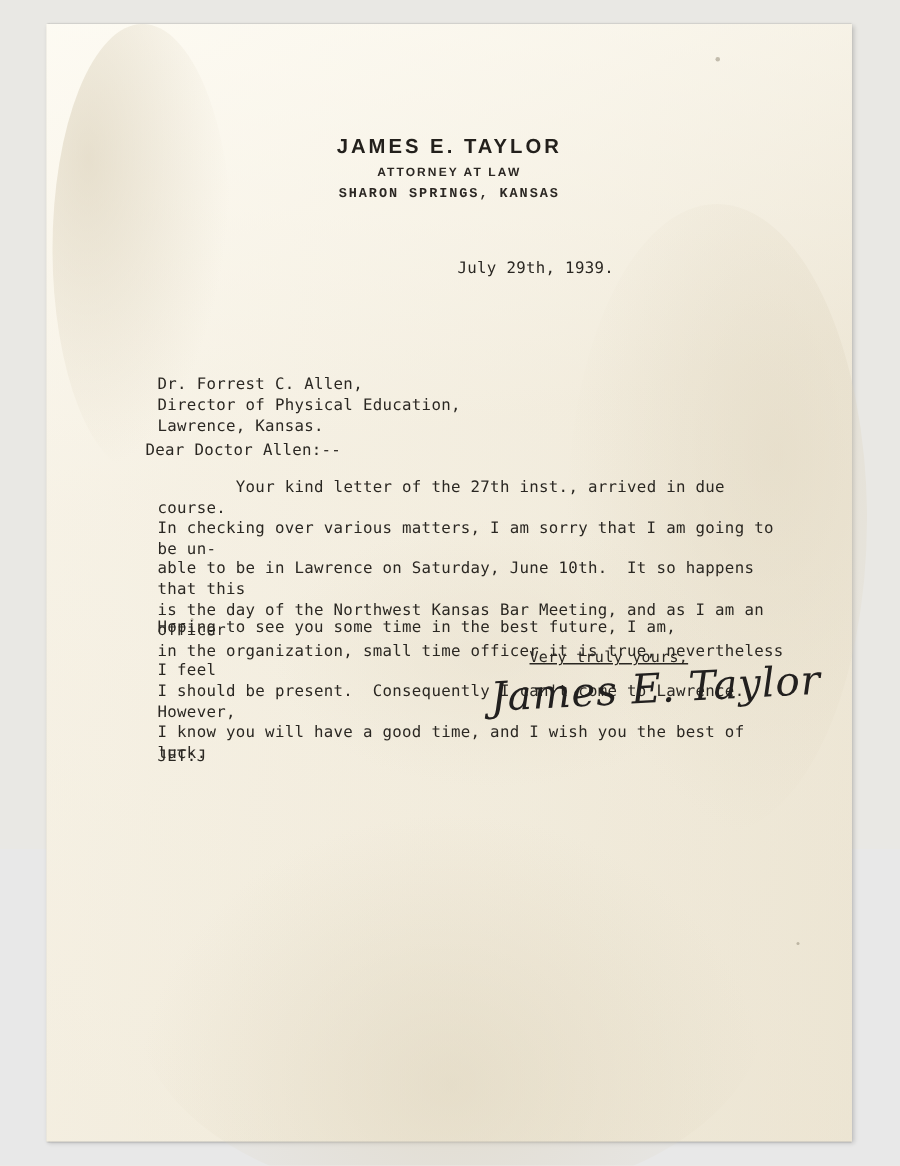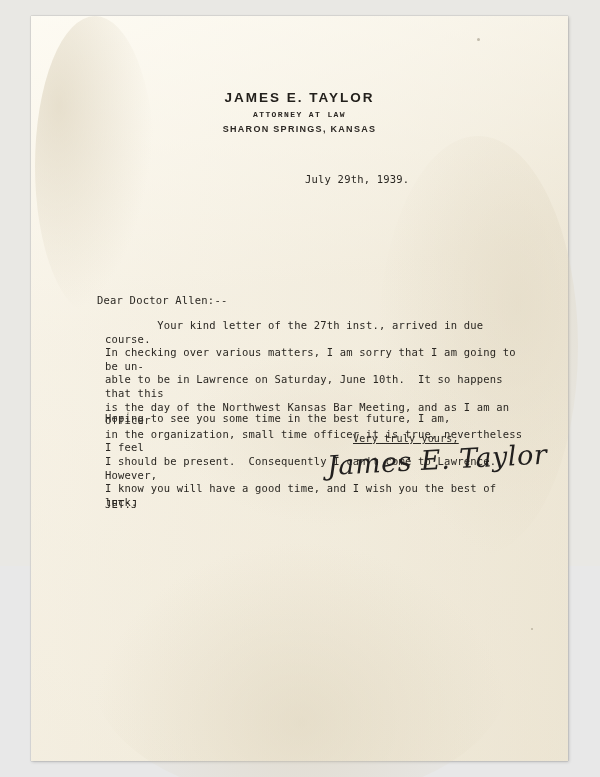--- a/index.html
+++ b/index.html
@@ -68,29 +68,29 @@
     text-align: center;
   }
   #lh-name {
     font-family: "Liberation Sans", sans-serif;
     font-size: 13.5px;
     font-weight: bold;
     letter-spacing: 2.0px;
     color: #23201c;
   }
   #lh-sub1 {
-    font-family: Liberation Mono, monospace;
+    font-family: Liberation Sans, sans-serif;
     font-size: 8px;
     font-weight: bold;
     letter-spacing: 1.4px;
     color: #2b2723;
     margin-top: 5px;
   }
   #lh-sub2 {
-    font-family: Liberation Sans, sans-serif;
+    font-family: Liberation Mono, monospace;
     font-size: 9px;
     font-weight: bold;
     letter-spacing: 1.3px;
     color: #2b2723;
     margin-top: 5px;
     text-align: center;
   }
 
   #date-line {
     position: absolute;
@@ -184,20 +184,23 @@
     <div class="speck" style="left:500px; top:612px; width:2px; height:2px;"></div>
 
     <div id="letterhead">
       <div id="lh-name">JAMES E. TAYLOR</div>
       <div id="lh-sub1">ATTORNEY AT LAW</div>
       <div id="lh-sub2">SHARON SPRINGS, KANSAS</div>
     </div>
 
     <div id="date-line" class="typed">July 29th, 1939.</div>
 
+    <div id="addressee" class="typed" style="white-space: pre-wrap;">Dr. Forrest C. Allen,
+Director of Physical Education,
+Lawrence, Kansas.</div>
 
     <div id="salutation" class="typed">Dear Doctor Allen:--</div>
 
     <div id="body-text" class="typed">        Your kind letter of the 27th inst., arrived in due course.
 In checking over various matters, I am sorry that I am going to be un-
 able to be in Lawrence on Saturday, June 10th.  It so happens that this
 is the day of the Northwest Kansas Bar Meeting, and as I am an officer
 in the organization, small time officer it is true, nevertheless I feel
 I should be present.  Consequently I can't come to Lawrence.  However,
 I know you will have a good time, and I wish you the best of luck.</div>

